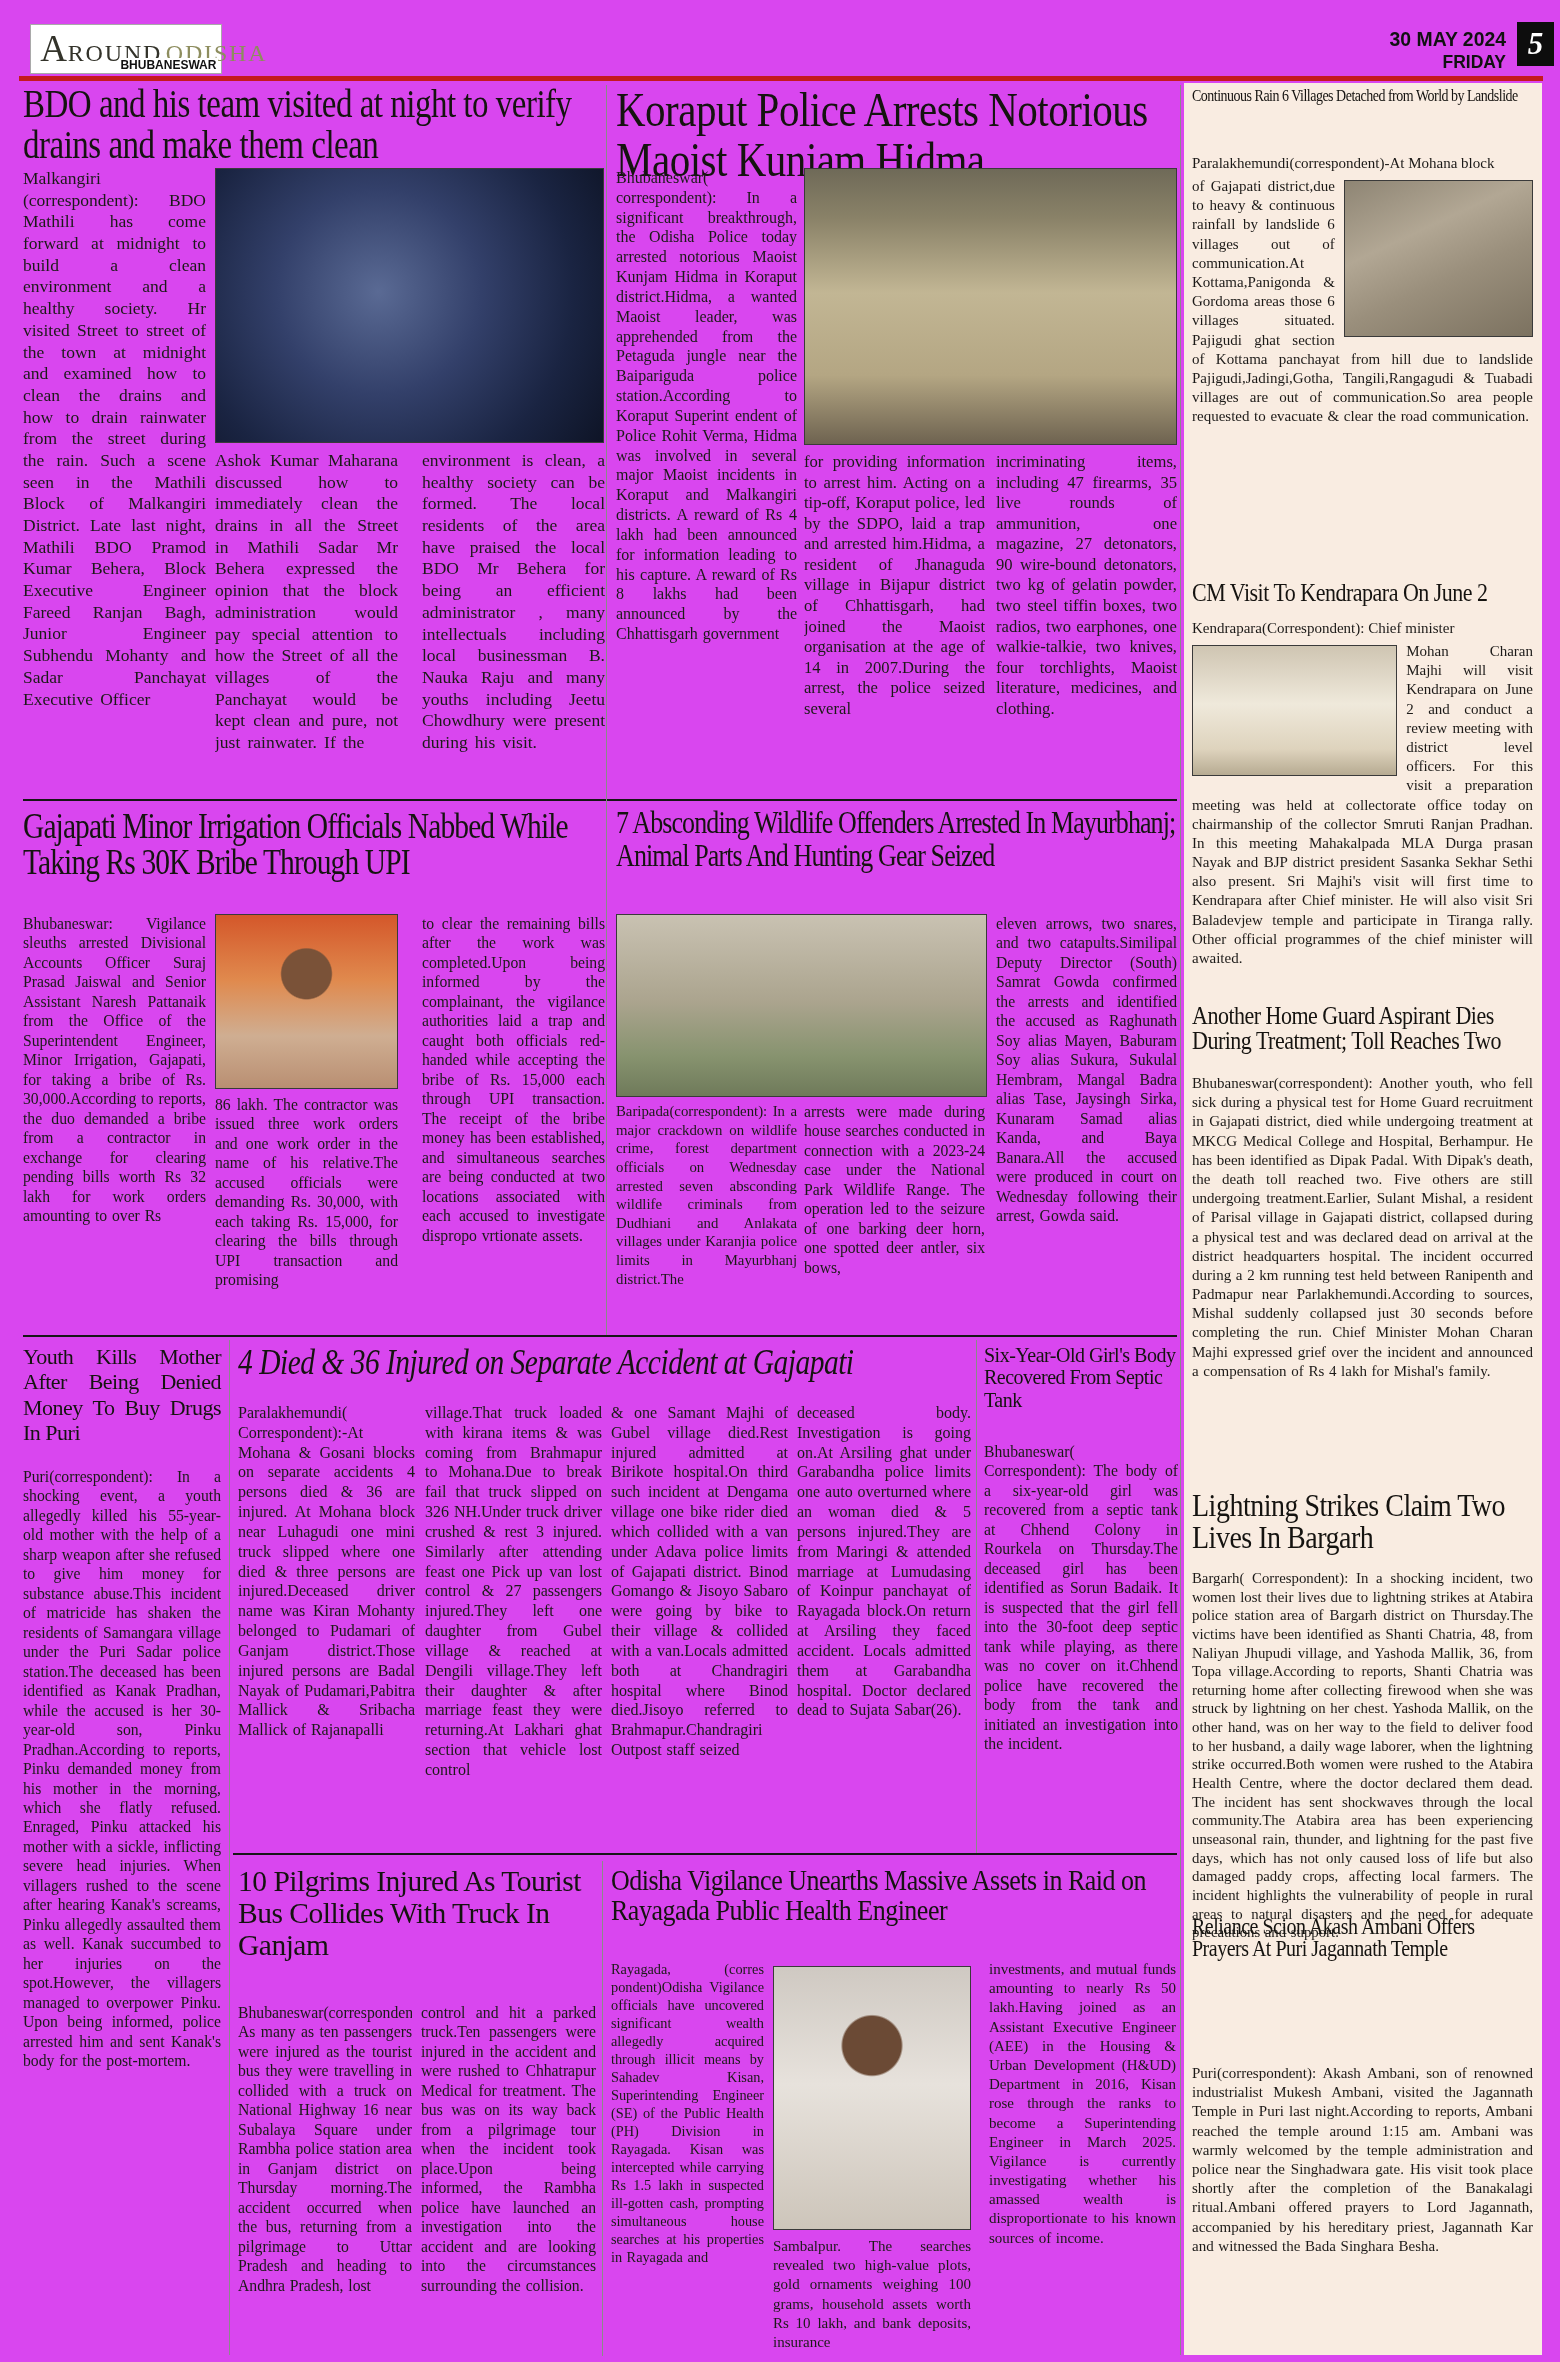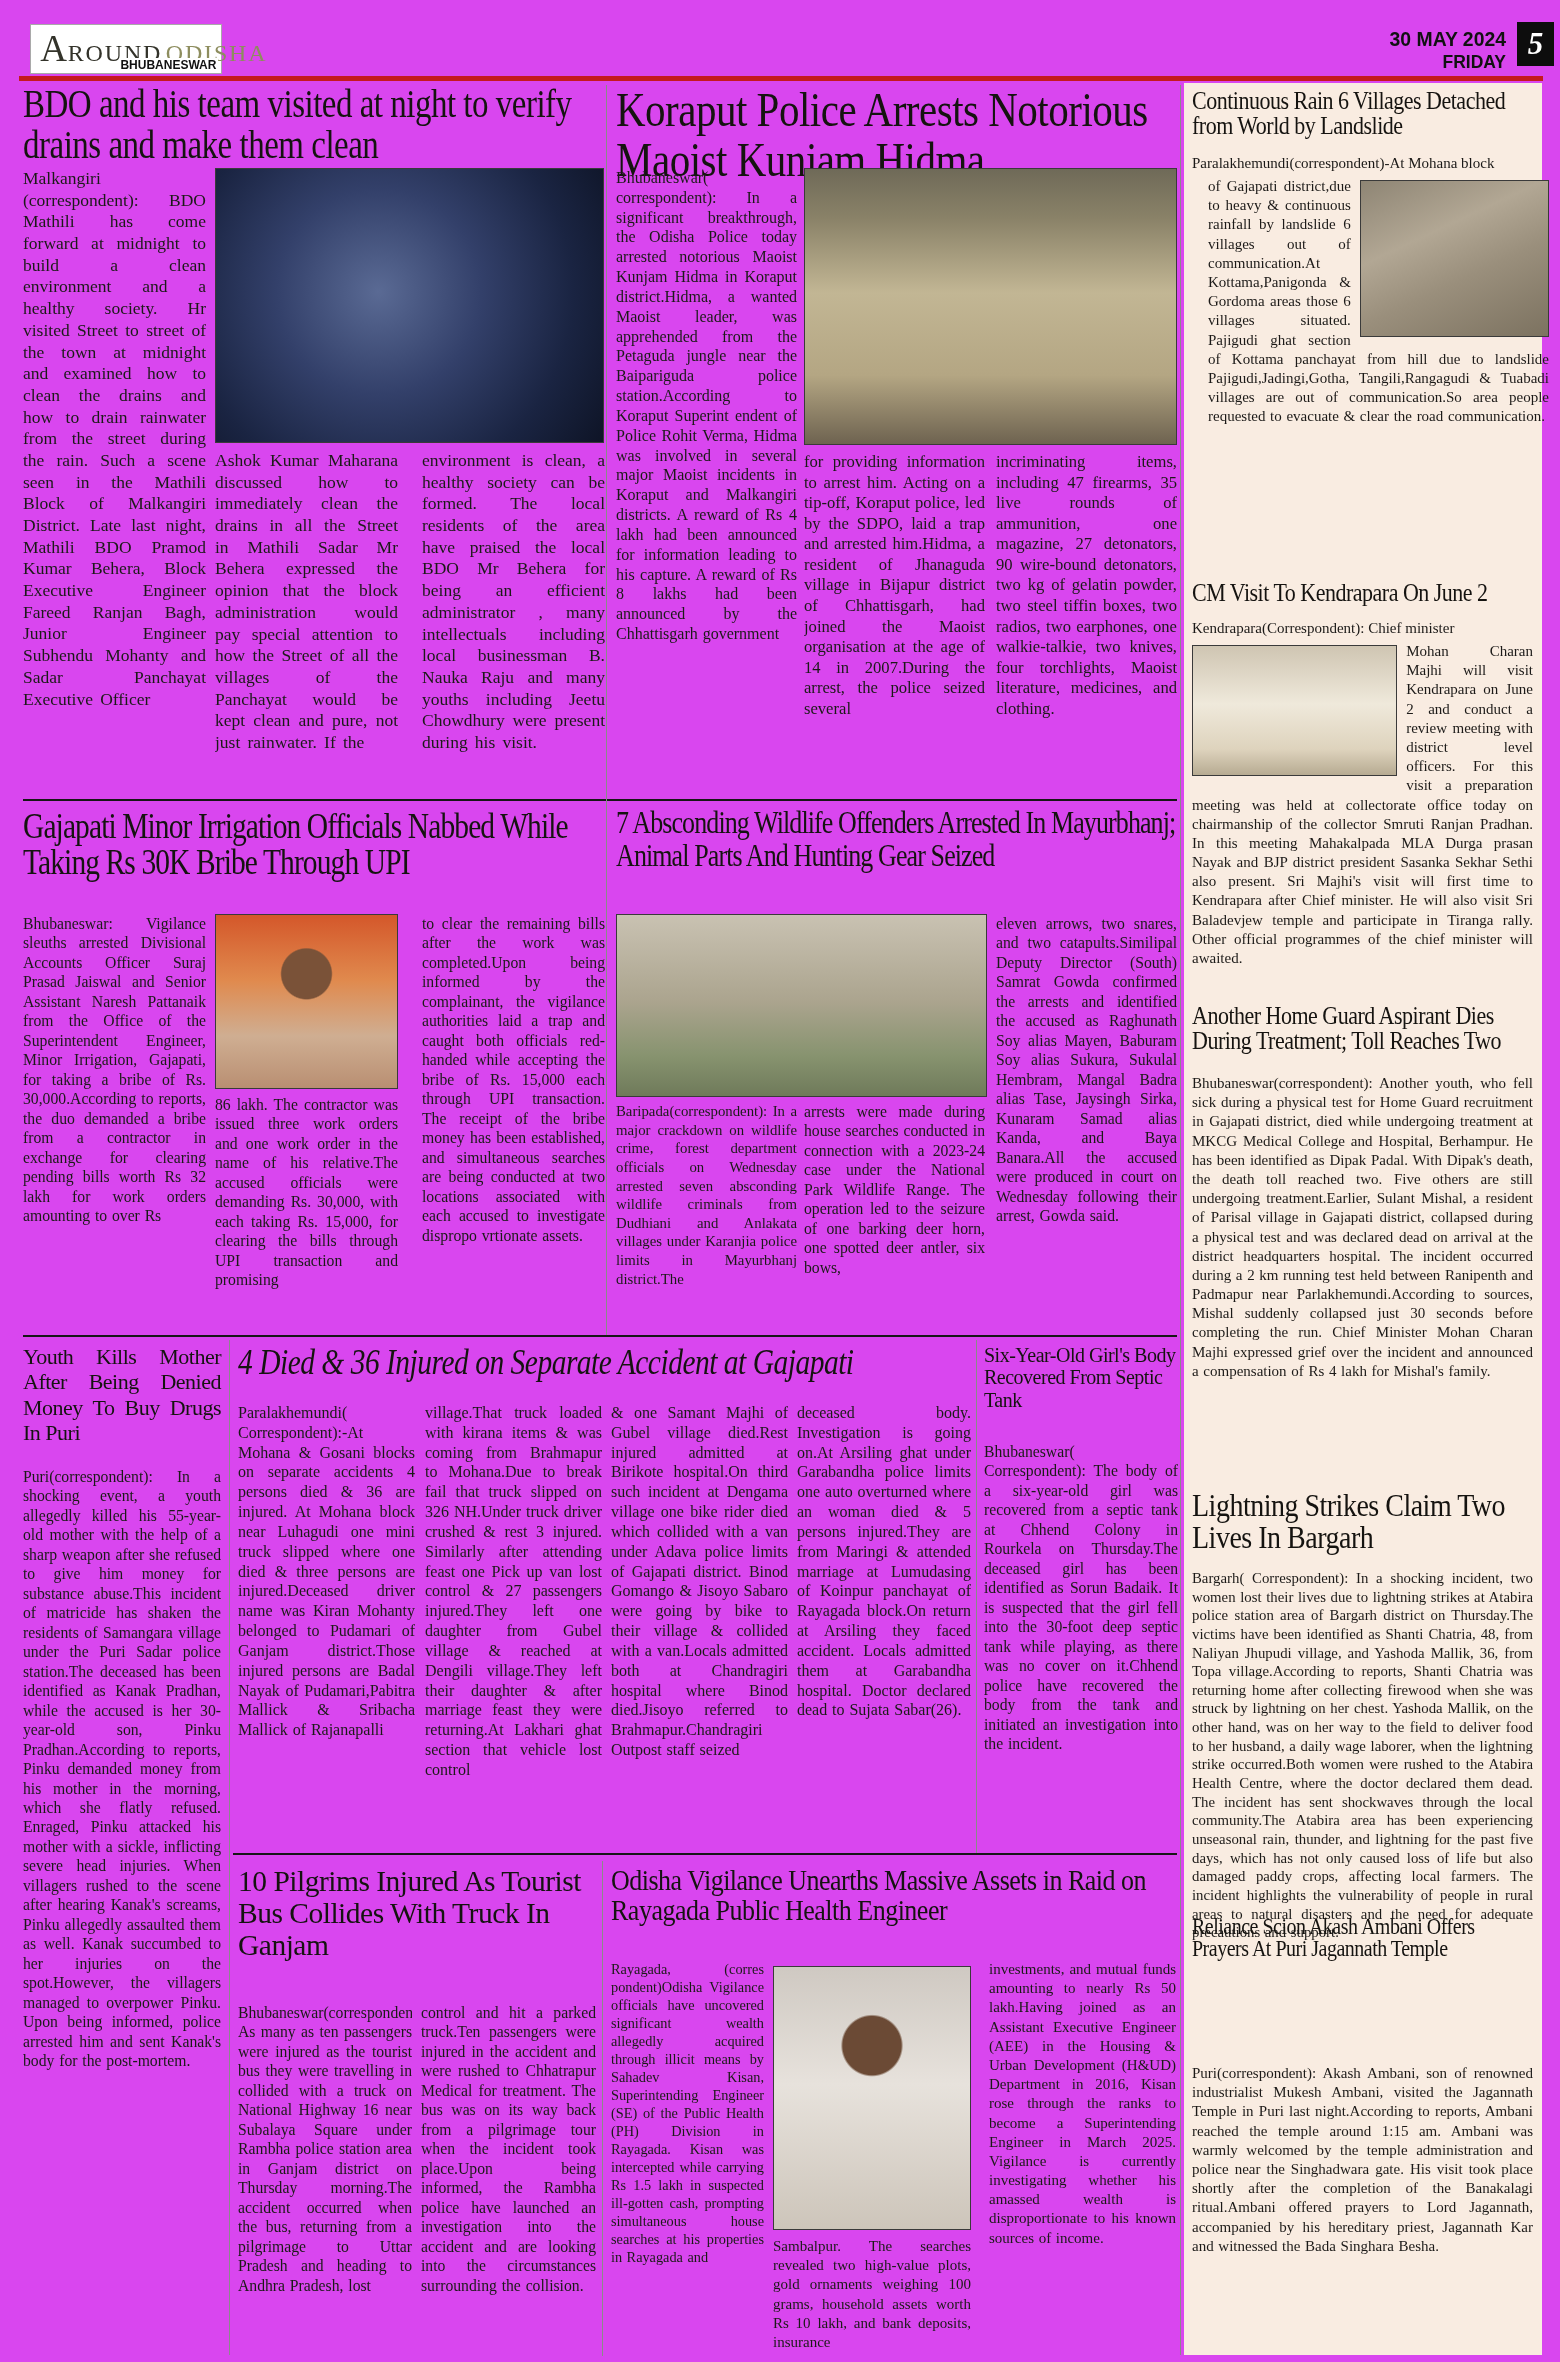--- a/index.html
+++ b/index.html
@@ -83,23 +83,23 @@
   <div class="photo photo-bdo abs" style="left:215px;top:168px;width:389px;height:275px;"></div>
   <div class="bcol fs19" style="left:215px;top:450px;width:183px;height:345px;">Ashok Kumar Maharana discussed how to immediately clean the drains in all the Street in Mathili Sadar Mr Behera expressed the opinion that the block administration would pay special attention to how the Street of all the villages of the Panchayat would be kept clean and pure, not just rainwater. If the</div>
   <div class="bcol fs19" style="left:422px;top:450px;width:183px;height:345px;">environment is clean, a healthy society can be formed. The local residents of the area have praised the local BDO Mr Behera for being an efficient administrator , many intellectuals including local businessman B. Nauka Raju and many youths including Jeetu Chowdhury were present during his visit.</div>
 
   <div class="hl" style="left:616px;top:85px;width:563px;font-size:41px;"><span class="cond">Koraput Police Arrests Notorious Maoist Kunjam Hidma</span></div>
   <div class="bcol fs175" style="left:616px;top:168px;width:181px;height:628px;">Bhubaneswar( correspondent): In a significant breakthrough, the Odisha Police today arrested notorious Maoist Kunjam Hidma in Koraput district.Hidma, a wanted Maoist leader, was apprehended from the Petaguda jungle near the Baipariguda police station.According to Koraput Superint endent of Police Rohit Verma, Hidma was involved in several major Maoist incidents in Koraput and Malkangiri districts. A reward of Rs 4 lakh had been announced for information leading to his capture. A reward of Rs 8 lakhs had been announced by the Chhattisgarh government</div>
   <div class="photo photo-koraput abs" style="left:804px;top:168px;width:373px;height:277px;"></div>
   <div class="bcol fs18" style="left:804px;top:452px;width:181px;height:343px;">for providing information to arrest him. Acting on a tip-off, Koraput police, led by the SDPO, laid a trap and arrested him.Hidma, a resident of Jhanaguda village in Bijapur district of Chhattisgarh, had joined the Maoist organisation at the age of 14 in 2007.During the arrest, the police seized several</div>
   <div class="bcol fs18" style="left:996px;top:452px;width:181px;height:343px;">incriminating items, including 47 firearms, 35 live rounds of ammunition, one magazine, 27 detonators, 90 wire-bound detonators, two kg of gelatin powder, two steel tiffin boxes, two radios, two earphones, one walkie-talkie, two knives, four torchlights, Maoist literature, medicines, and clothing.</div>
 
-  <div class="hl" style="left:1192px;top:89px;width:341px;font-size:22px;"><span class="cond-sm">Continuous Rain 6 Villages Detached from World by Landslide</span></div>
+  <div class="hl" style="left:1192px;top:89px;width:341px;font-size:14px;"><span class="cond-sm">Continuous Rain 6 Villages Detached from World by Landslide</span></div>
   <div class="byline" style="left:1192px;top:155px;width:341px;">Paralakhemundi(correspondent)-At Mohana block</div>
-  <div class="bcol fs165" style="left:1192px;top:177px;width:341px;height:395px;margin-left:16px;">
+  <div class="bcol fs165" style="left:1192px;top:177px;width:341px;height:395px;">
     <div class="photo photo-landslide" style="float:right;width:189px;height:157px;margin:2.8px 0 7.4px 9.2px;"></div><span>of Gajapati district,due to heavy &amp; continuous rainfall by landslide 6 villages out of communication.At Kottama,Panigonda &amp; Gordoma areas those 6 villages situated. Pajigudi ghat section of Kottama panchayat from hill due to landslide Pajigudi,Jadingi,Gotha, Tangili,Rangagudi &amp; Tuabadi villages are out of communication.So area people requested to evacuate &amp; clear the road communication.</span>
   </div>
 
   <div class="hl" style="left:1192px;top:581px;width:341px;font-size:22px;"><span class="cond-sm">CM Visit To Kendrapara On June 2</span></div>
   <div class="byline" style="left:1192px;top:620px;width:341px;">Kendrapara(Correspondent): Chief minister</div>
   <div class="bcol fs165" style="left:1192px;top:642px;width:341px;height:354px;">
     <div class="photo photo-cm" style="float:left;width:205px;height:131px;margin:2.8px 9.2px 5.5px 0;"></div><span>Mohan Charan Majhi will visit Kendrapara on June 2 and conduct a review meeting with district level officers. For this visit a preparation meeting was held at collectorate office today on chairmanship of the collector Smruti Ranjan Pradhan. In this meeting Mahakalpada MLA Durga prasan Nayak and BJP district president Sasanka Sekhar Sethi also present. Sri Majhi's visit will first time to Kendrapara after Chief minister. He will also visit Sri Baladevjew temple and participate in Tiranga rally. Other official programmes of the chief minister will awaited.</span>
   </div>
 
   <div class="hl" style="left:1192px;top:1004px;width:341px;font-size:22px;"><span class="cond-sm">Another Home Guard Aspirant Dies During Treatment; Toll Reaches Two</span></div>

